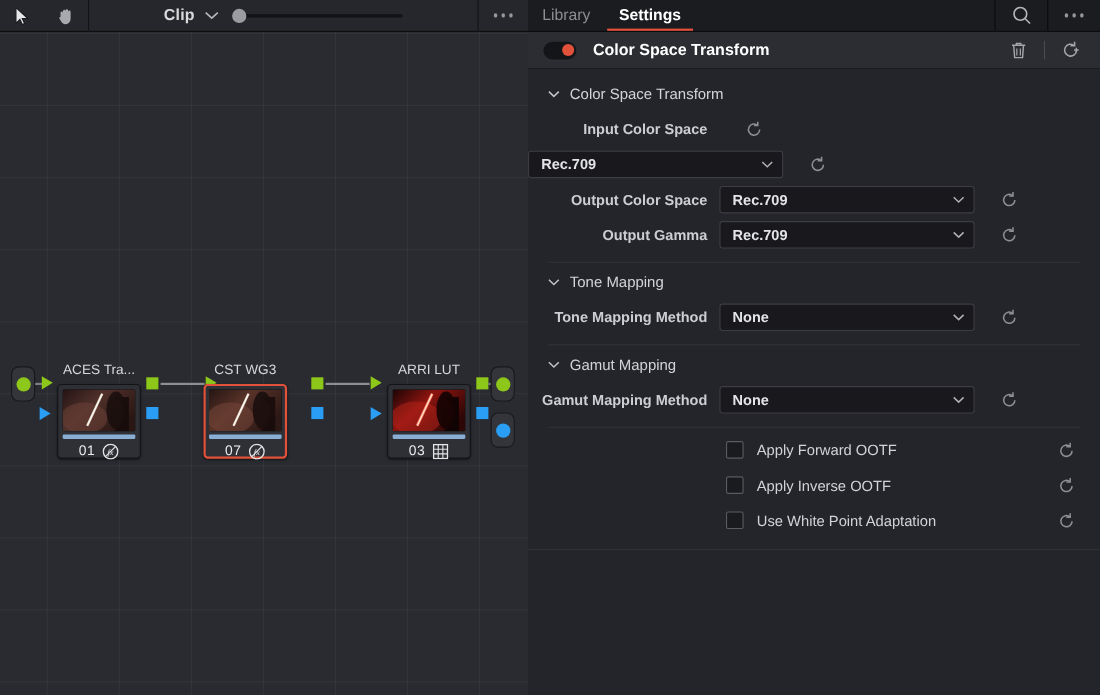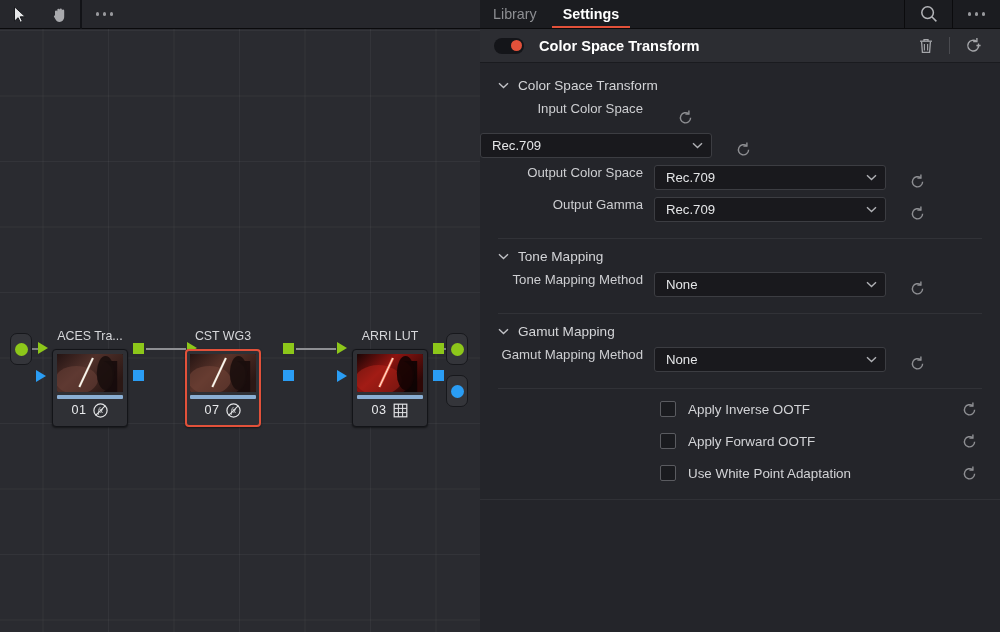--- a/index.html
+++ b/index.html
@@ -56,21 +56,21 @@
     overflow: hidden;
   }
 
   
   .node-wrap { position: absolute; }
   .node-title {
     position: absolute; top: -20px; left: 0; width: 100%;
     text-align: center; color: #d6d7da; font-size: 12.4px; white-space: nowrap;
   }
   .node {
-    position: relative; width: 76px; height: 78px;
+    position: relative; width: 76px; height: 68px;
     background: #2f3035;
     border: 1px solid #131418;
     border-radius: 4px;
     padding: 4px 4px 0 4px;
     box-shadow: 0 1px 2px rgba(0,0,0,.5);
   }
   .node.selected { border: 2px solid #e2513a; padding: 3px 3px 0 3px; }
   .thumb {
     width: 100%; height: 38px; border-radius: 1px; overflow: hidden; position: relative;
     background: #0a0708;
@@ -143,21 +143,21 @@
   #fx-resetall { display: flex; align-items: center; justify-content: center; width: 22px; }
 
   #insp-body { position: relative; height: 568px; background: #24252a; padding-top: 9px; }
 
   .group-head {
     display: flex; align-items: center; height: 27px; padding-left: 18px; margin-bottom: 2px;
   }
   .group-caret { margin-right: 9px; display: flex; }
   .group-name { color: #d3d4d7; font-size: 13.6px; }
 
-  .row { display: flex; height: 32px; }
+  .row { display: flex; align-items: center; height: 32px; font-weight: bold; }
   .row-label {
     width: 174px; text-align: right; padding-right: 11px;
     color: #cdced1; font-size: 13.2px; white-space: nowrap;
   }
   .select {
     width: 232px; height: 25px; background: #19191d;
     border: 1px solid #3c3d42; border-radius: 3px;
     display: flex; align-items: center; padding: 0 8px 0 11px; position: relative;
   }
   .select-val { color: #e4e5e7; font-size: 13.2px; flex: 1; }
@@ -190,20 +190,32 @@
           <path d="M1.5 0.8 L1.5 15.2 L5.1 11.7 L7.3 16.3 L9.4 15.3 L7.2 10.8 L12.3 10.8 Z" fill="#e6e7e9" stroke="#1a1b1f" stroke-width="1"></path>
         </svg>
       </div>
       <div class="tb-tool">
         <svg width="17" height="17" viewBox="0 0 17 17">
           <path d="M3 9.5 V5.6 a1.15 1.15 0 0 1 2.3 0 V4 a1.15 1.15 0 0 1 2.3 0 V3.6 a1.15 1.15 0 0 1 2.3 0 V4.6 a1.15 1.15 0 0 1 2.3 0 V10.6 c0 3.2 -2 5.4 -4.6 5.4 c-2.2 0 -3.3 -1.1 -4.3 -2.9 L2 10.8 c-.5 -.9 .7 -1.8 1.4 -1Z" fill="#a8a9ad"></path>
         </svg>
       </div>
       <div class="tb-sep"></div>
 
+      <div id="tb-center">
+        <span id="clip-label">Clip</span>
+        <span id="clip-caret">
+          <svg width="13" height="8" viewBox="0 0 13 8">
+            <path d="M1 1.5 L6.5 6.5 L12 1.5" fill="none" stroke="#b6b7bb" stroke-width="1.5"></path>
+          </svg>
+        </span>
+        <span id="zoom-slider">
+          <span id="zoom-track"></span>
+          <span id="zoom-knob"></span>
+        </span>
+      </div>
 
       <div class="tb-sep"></div>
       <div id="tb-more">
         <span class="dots">
             <i></i>
             <i></i>
             <i></i>
           </span>
       </div>
     </div>
@@ -525,34 +537,34 @@
           </svg>
         </div>
       </div>
 
       <div class="divider"></div>
 
 
       <div class="cb-row">
         <div class="cb-spacer"></div>
         <div class="cb"></div>
-        <div class="cb-label">Apply Inverse OOTF</div>
+        <div class="cb-label">Apply Forward OOTF</div>
         <div class="cb-rest"></div>
         <div class="cb-reset">
           <svg width="17" height="17" viewBox="0 0 17 17">
             <path d="M13.6 8.8 a5.1 5.1 0 1 1 -1.8 -3.9" fill="none" stroke="#8e8f93" stroke-width="1.4"></path>
             <path d="M11.9 1.6 L11.9 5.1 L8.4 5.1" fill="none" stroke="#8e8f93" stroke-width="1.4"></path>
           </svg>
         </div>
       </div>
 
       <div class="cb-row">
         <div class="cb-spacer"></div>
         <div class="cb"></div>
-        <div class="cb-label">Apply Forward OOTF</div>
+        <div class="cb-label">Apply Inverse OOTF</div>
         <div class="cb-rest"></div>
         <div class="cb-reset">
           <svg width="17" height="17" viewBox="0 0 17 17">
             <path d="M13.6 8.8 a5.1 5.1 0 1 1 -1.8 -3.9" fill="none" stroke="#8e8f93" stroke-width="1.4"></path>
             <path d="M11.9 1.6 L11.9 5.1 L8.4 5.1" fill="none" stroke="#8e8f93" stroke-width="1.4"></path>
           </svg>
         </div>
       </div>
 
       <div class="cb-row">

